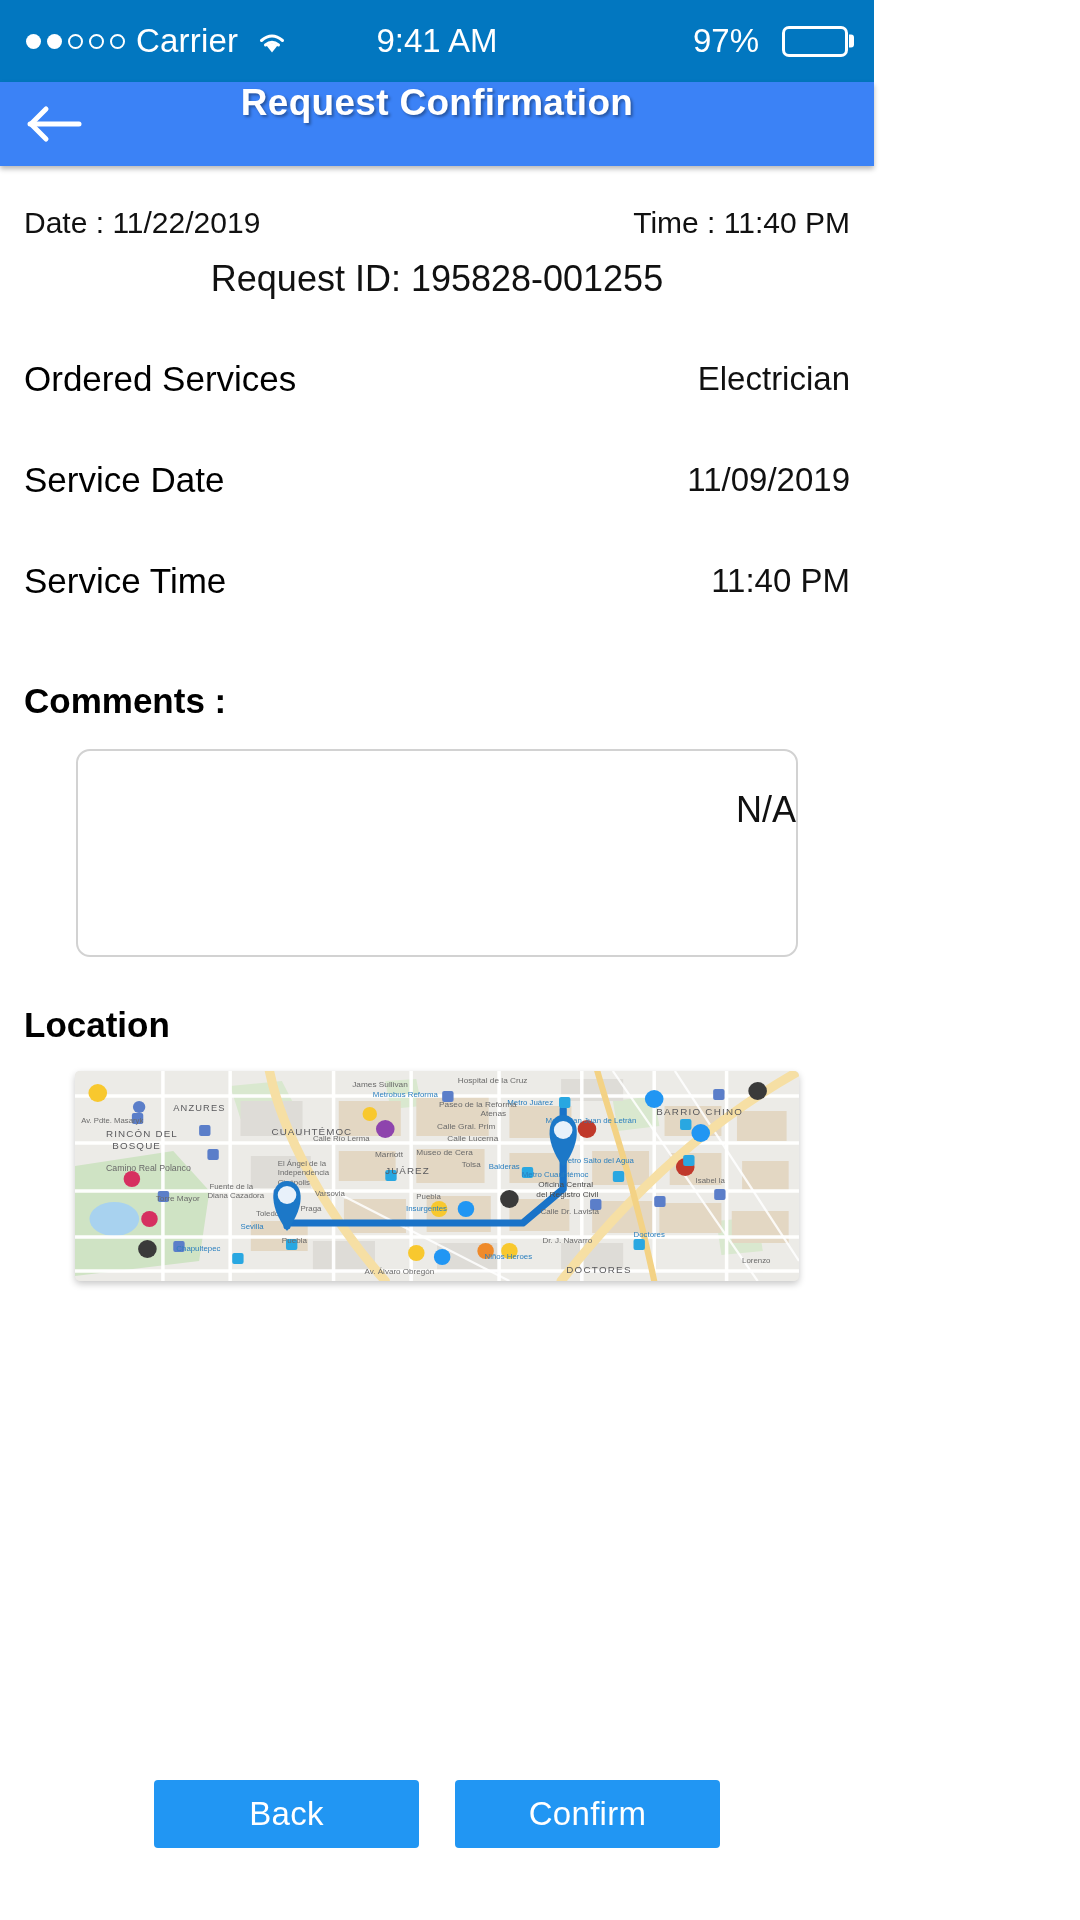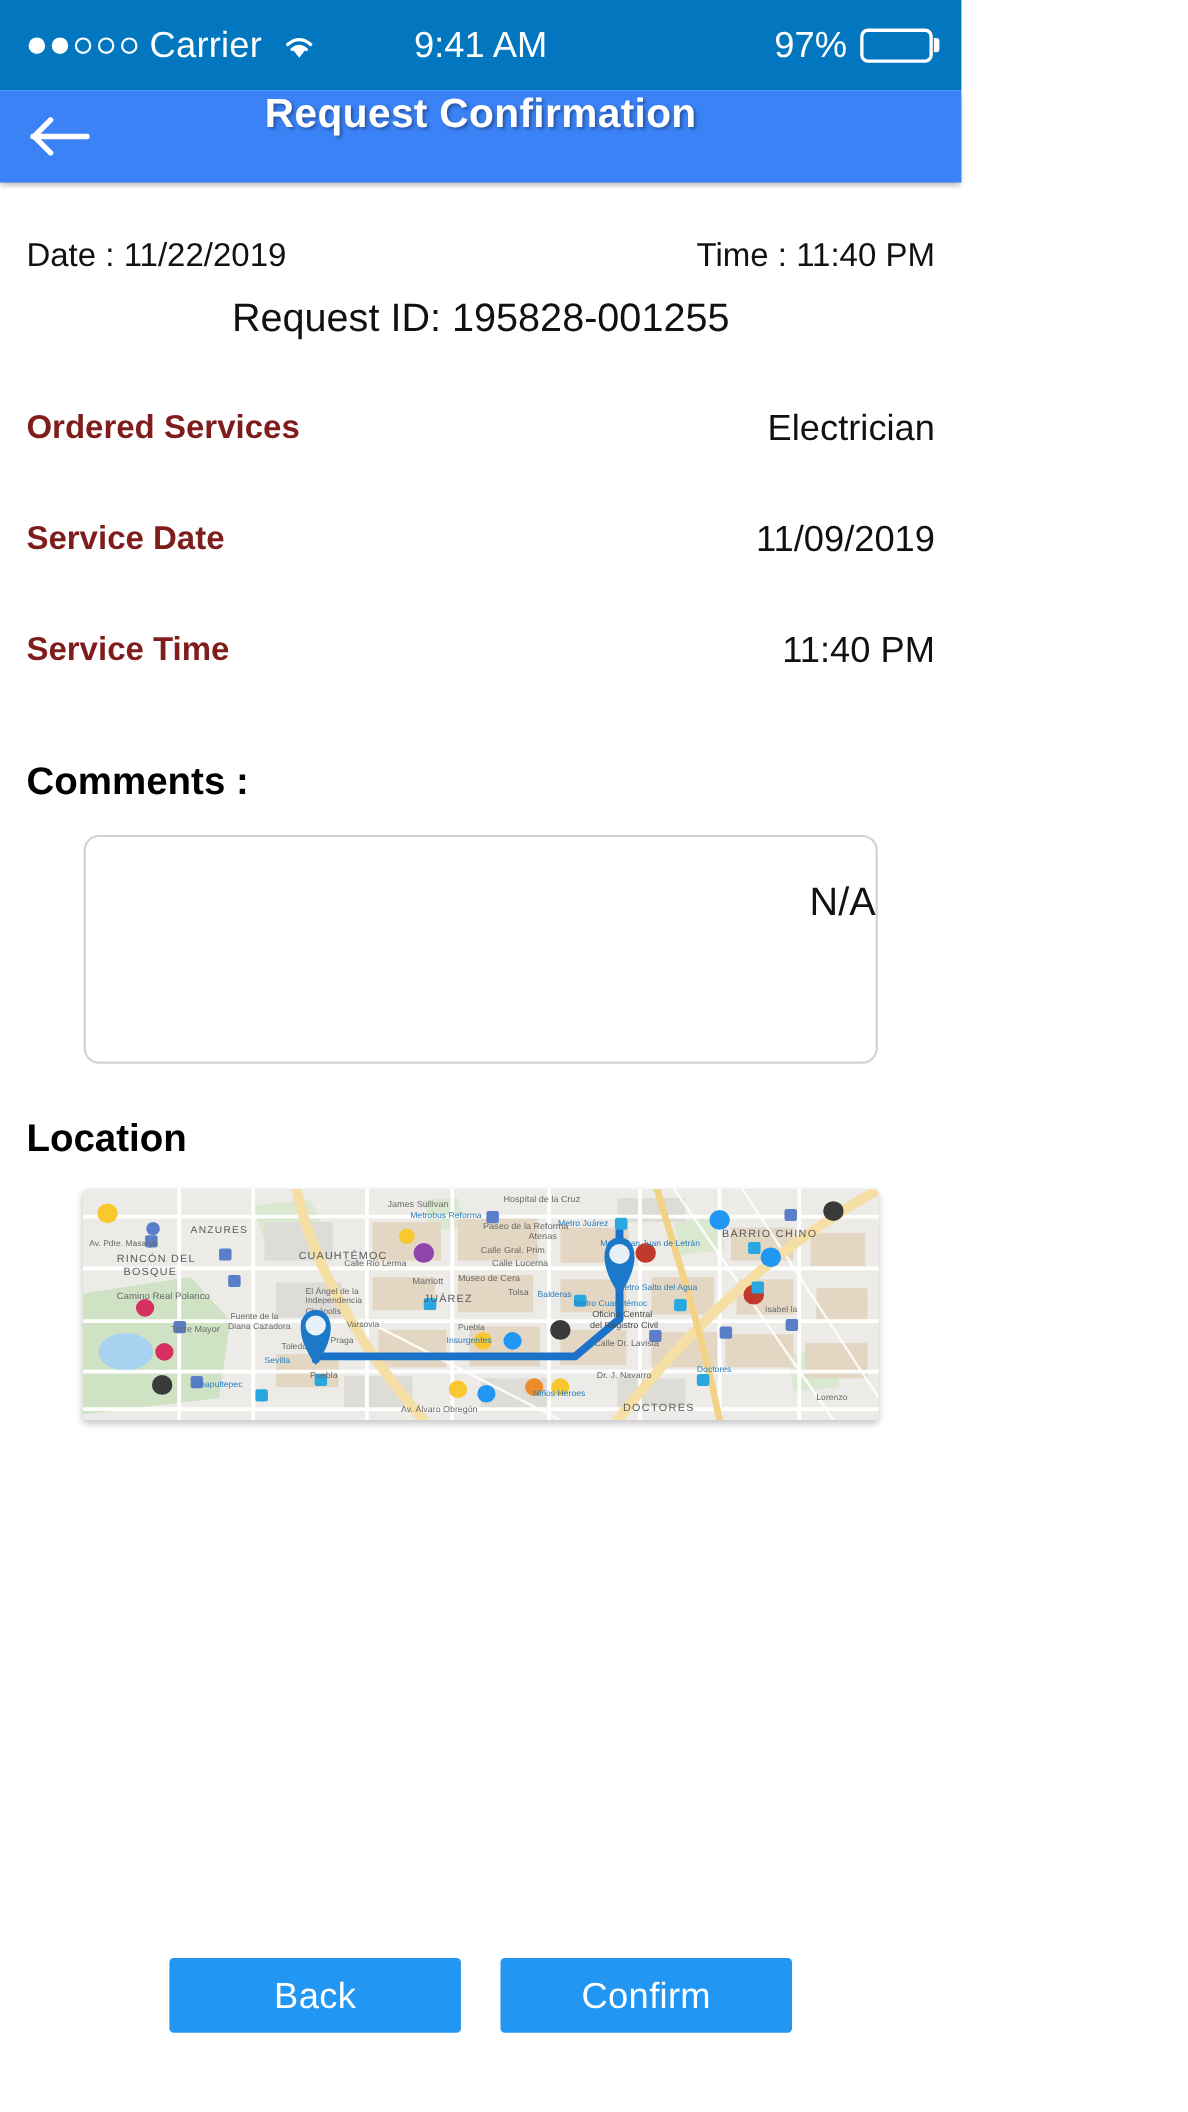--- a/index.html
+++ b/index.html
@@ -23,21 +23,21 @@
   .dot.on { background:#ffffff; }
   .dot.off { background:transparent; border:2px solid #ffffff; }
   .carrier { font-size:33px; letter-spacing:.2px; }
   .wifi { width:34px; height:26px; position:relative; margin-left:6px; }
   .wifi svg { display:block; }
   .sb-time {
     position:absolute; left:0; right:0; text-align:center;
     font-size:33px; pointer-events:none;
   }
   .sb-right {
-    margin-left:auto; display:flex; align-items:center; gap:12px;
+    margin-left:auto; display:flex; align-items:center; gap:23px;
     position:relative; z-index:2;
   }
   .batt-pct { font-size:33px; }
   .batt {
     width:66px; height:31px; border:3px solid #fff; border-radius:7px;
     position:relative; padding:2px;
   }
   .batt-fill { height:100%; background:#fff; border-radius:3px; }
   .batt-cap {
     position:absolute; right:-9px; top:50%; transform:translateY(-50%);
@@ -59,34 +59,34 @@
     color:#fff; font-size:37px; font-weight:bold;
     letter-spacing:.3px; text-shadow:2px 2px 3px rgba(0,0,0,.35);
     pointer-events:none;
   }
 
   
   .content { padding:0 24px; }
 
   .meta-row {
     display:flex; justify-content:space-between; align-items:baseline;
-    margin-top:50px; font-size:30px; color:#111;
+    margin-top:40px; font-size:30px; color:#111;
   }
   .req-id {
     text-align:center; font-size:36px; color:#111;
     margin-top:18px;
   }
 
   .kv {
     display:flex; align-items:center; justify-content:space-between;
     gap:30px; margin-top:58px;
   }
   .kv:first-of-type { margin-top:96px; }
   .kv-label {
-    font-size:30px; font-weight:bold; color:#7f1d1d; white-space:nowrap;
+    font-size:35px; font-weight:normal; color:#000000; white-space:nowrap;
   }
   .kv-value {
     font-size:33px; color:#111; text-align:right; line-height:1.3;
     max-width:420px;
   }
 
   .comments-label {
     font-size:35px; font-weight:bold; color:#000; margin-top:78px;
   }
   .comments-box {

